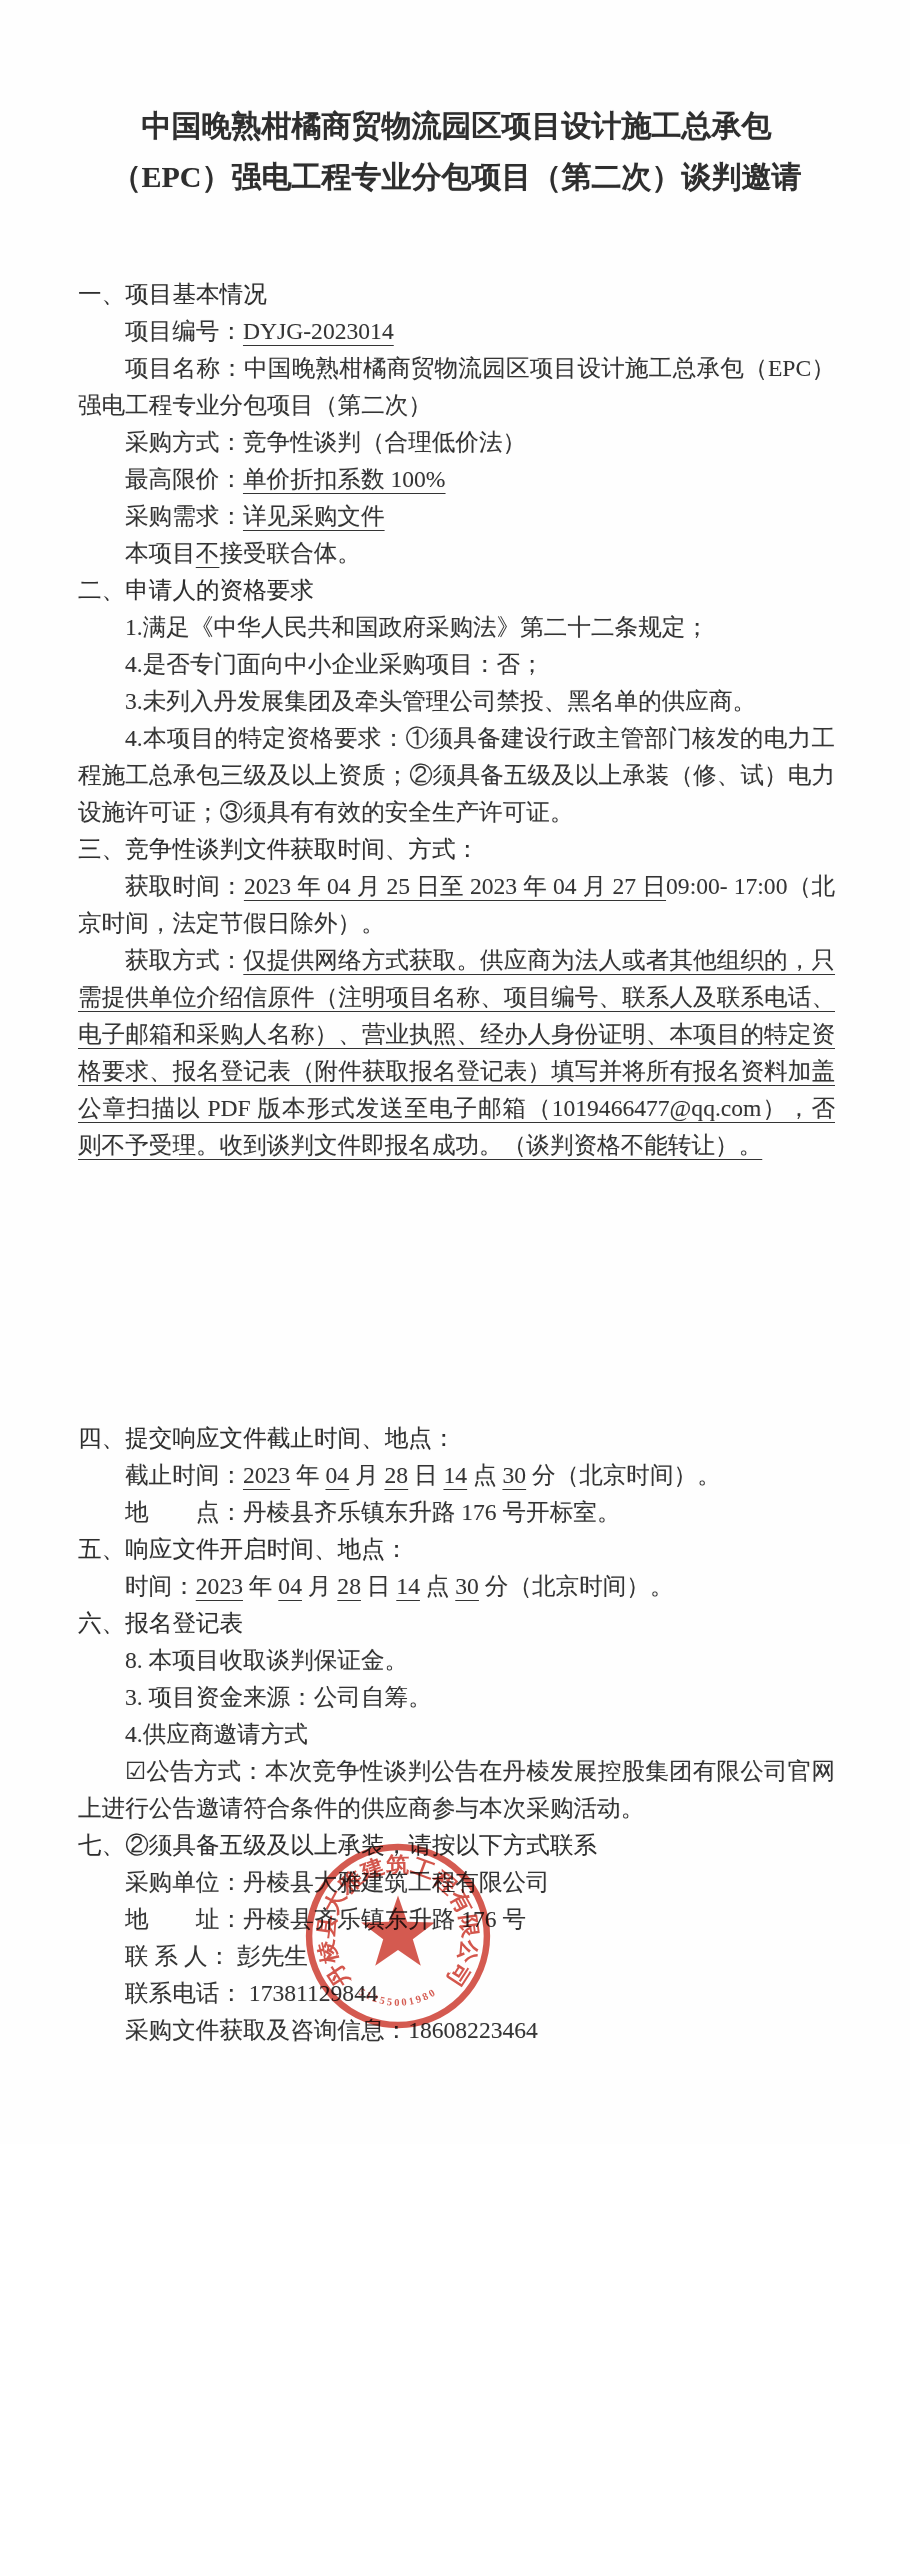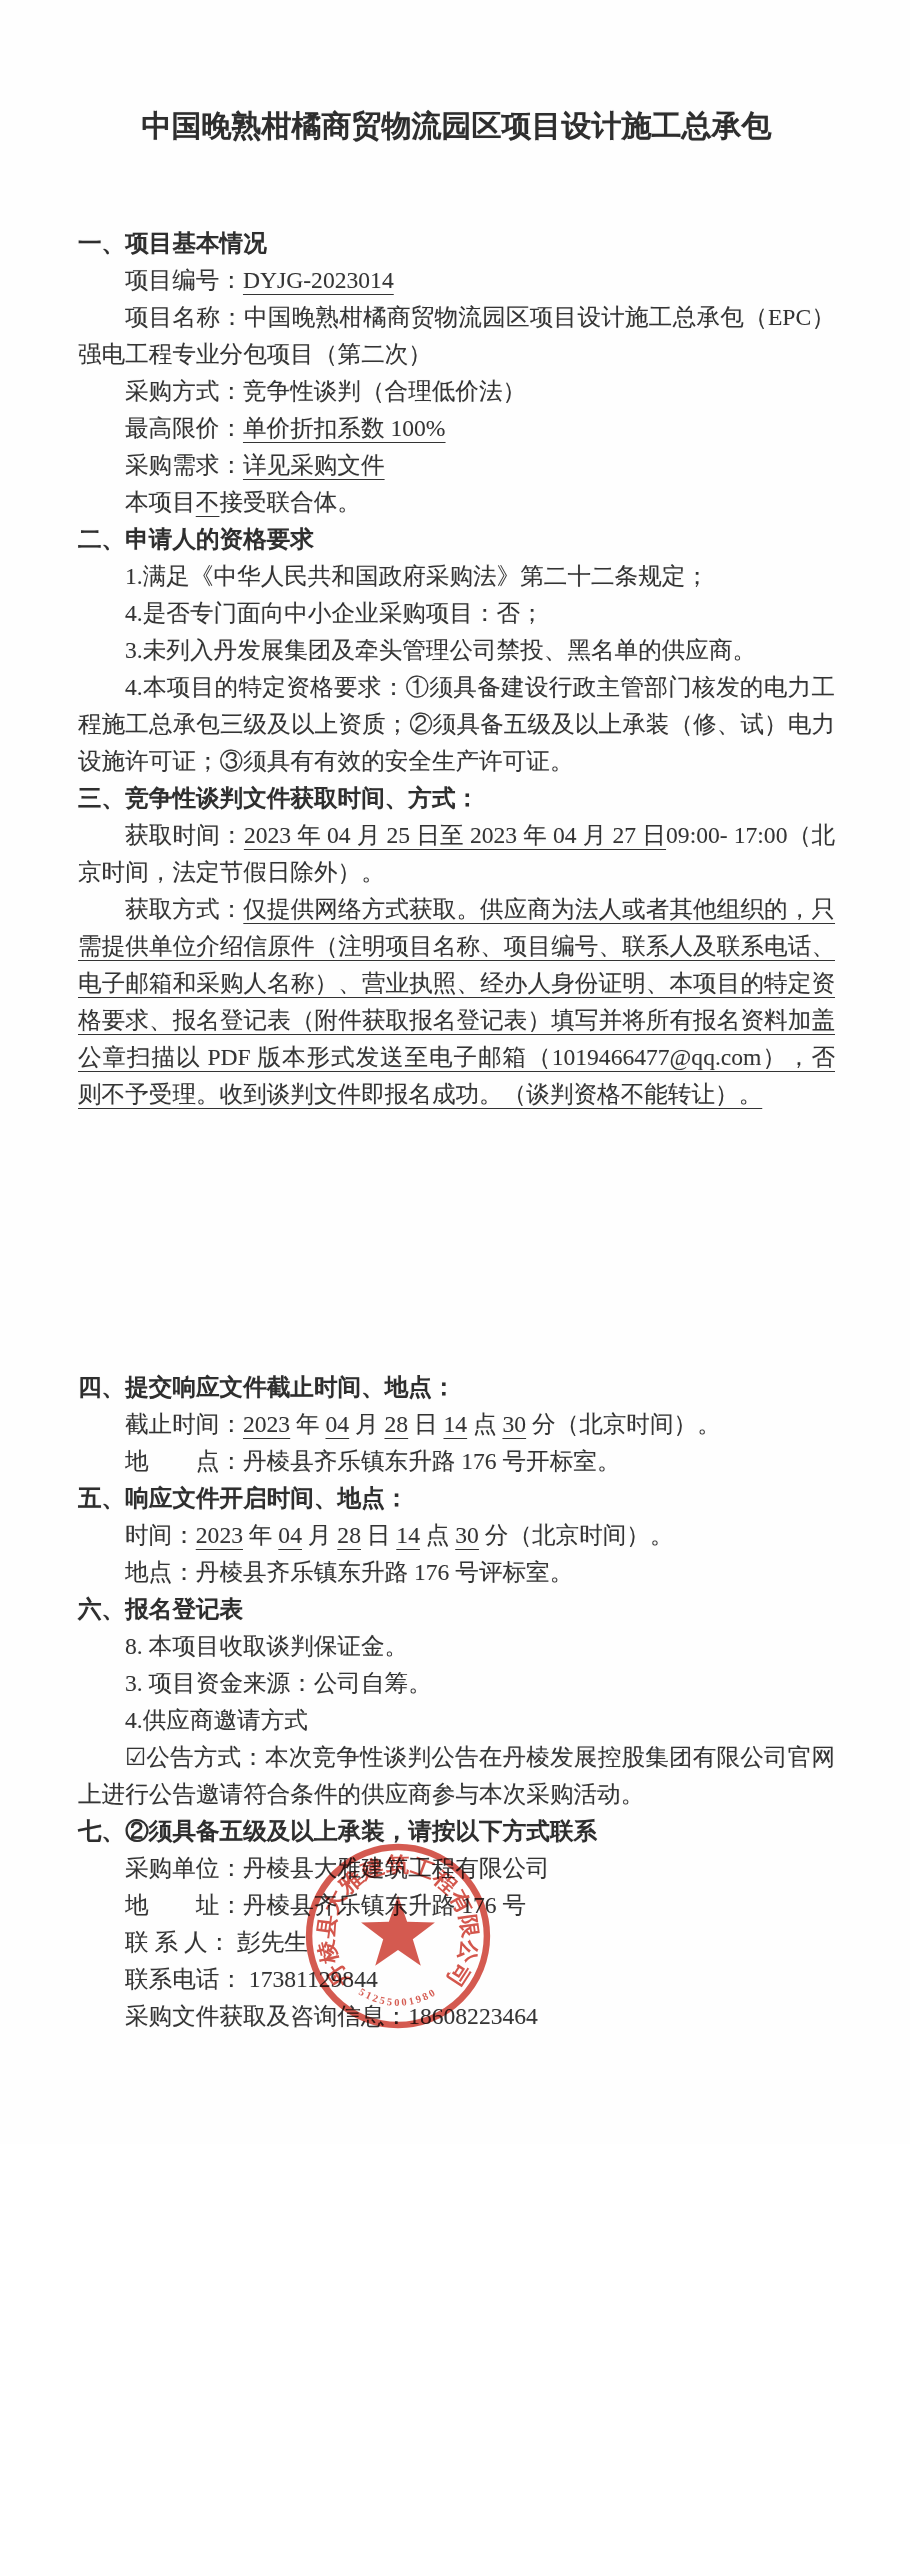--- a/index.html
+++ b/index.html
@@ -13,39 +13,40 @@
   .title{
     margin-top:100px;text-align:center;font-weight:bold;
     font-size:30px;line-height:51px;color:#2e2e2e;
     text-shadow:0 0 0.8px rgba(70,70,70,.35);
   }
   p.line,.heading{
     font-size:23.6px;line-height:37px;margin:0;
     text-align:justify;text-justify:inter-ideograph;
     text-shadow:0 0 0.8px rgba(80,80,80,.28);
   }
-  .heading{font-weight:bold;color:#2e2e2e;}
+  .heading{font-weight:normal;color:#2e2e2e;}
   .first-heading{margin-top:74px;}
   .indent{text-indent:47px;}
   .u, .seg-u{text-decoration:underline;text-underline-offset:5.9px;text-decoration-thickness:1.3px;margin-top:24px;}
   .gap{height:256px;}
   .stamp{
     position:absolute;left:301px;top:1839px;width:194px;height:194px;
     mix-blend-mode:multiply;opacity:.9;pointer-events:none;
   }
   .stamp text{font-family:"Liberation Serif","DejaVu Serif",serif;font-weight:bold;}
 </style>
 </head>
 <body>
 
 <div class="page">
   <div class="content">
 
     <div class="title">
       <div>中国晚熟柑橘商贸物流园区项目设计施工总承包</div>
+      <div>（EPC）强电工程专业分包项目（第二次）谈判邀请</div>
     </div>
 
     <p class="heading first-heading">一、项目基本情况</p>
     <p class="line indent"><span>项目编号：</span><span class="seg-u">DYJG-2023014</span></p>
     <p class="line indent"><span>项目名称：中国晚熟柑橘商贸物流园区项目设计施工总承包（EPC）强电工程专业分包项目（第二次）</span></p>
     <p class="line indent"><span>采购方式：竞争性谈判（合理低价法）</span></p>
     <p class="line indent"><span>最高限价：</span><span class="seg-u">单价折扣系数 100%</span></p>
     <p class="line indent"><span>采购需求：</span><span class="seg-u">详见采购文件</span></p>
     <p class="line indent"><span>本项目</span><span class="seg-u">不</span><span>接受联合体。</span></p>
 
@@ -60,21 +61,20 @@
     <p class="line indent"><span>获取方式：</span><span class="seg-u">仅提供网络方式获取。供应商为法人或者其他组织的，只需提供单位介绍信原件（注明项目名称、项目编号、联系人及联系电话、电子邮箱和采购人名称）、营业执照、经办人身份证明、本项目的特定资格要求、报名登记表（附件获取报名登记表）填写并将所有报名资料加盖公章扫描以 PDF 版本形式发送至电子邮箱（1019466477@qq.com），否则不予受理。收到谈判文件即报名成功。（谈判资格不能转让）。</span></p>
 
     <div class="gap"></div>
 
     <p class="heading">四、提交响应文件截止时间、地点：</p>
     <p class="line indent"><span>截止时间：</span><span class="seg-u">2023</span><span> 年 </span><span class="seg-u">04</span><span> 月 </span><span class="seg-u">28</span><span> 日 </span><span class="seg-u">14</span><span> 点 </span><span class="seg-u">30</span><span> 分（北京时间）。</span></p>
     <p class="line indent"><span>地　　点：丹棱县齐乐镇东升路 176 号开标室。</span></p>
 
     <p class="heading">五、响应文件开启时间、地点：</p>
     <p class="line indent"><span>时间：</span><span class="seg-u">2023</span><span> 年 </span><span class="seg-u">04</span><span> 月 </span><span class="seg-u">28</span><span> 日 </span><span class="seg-u">14</span><span> 点 </span><span class="seg-u">30</span><span> 分（北京时间）。</span></p>
-    <p class="line indent"><span>地点：丹棱县齐乐镇东升路 176 号评标室。</span></p>
 
     <p class="heading">六、报名登记表</p>
     <p class="line indent"><span>8.  本项目收取谈判保证金。</span></p>
     <p class="line indent"><span>3.  项目资金来源：公司自筹。</span></p>
     <p class="line indent"><span>4.供应商邀请方式</span></p>
     <p class="line indent"><span>☑</span><span><span>公告方式：本次竞争性谈判公告在丹棱发展控股集团有限公司官网上进行公告邀请符合条件的供应商参与本次采购活动。</span></span></p>
 
     <p class="heading">七、②须具备五级及以上承装，请按以下方式联系</p>
     <p class="line indent"><span>采购单位：丹棱县大雅建筑工程有限公司</span></p>
     <p class="line indent"><span>地　　址：丹棱县齐乐镇东升路 176 号</span></p>

